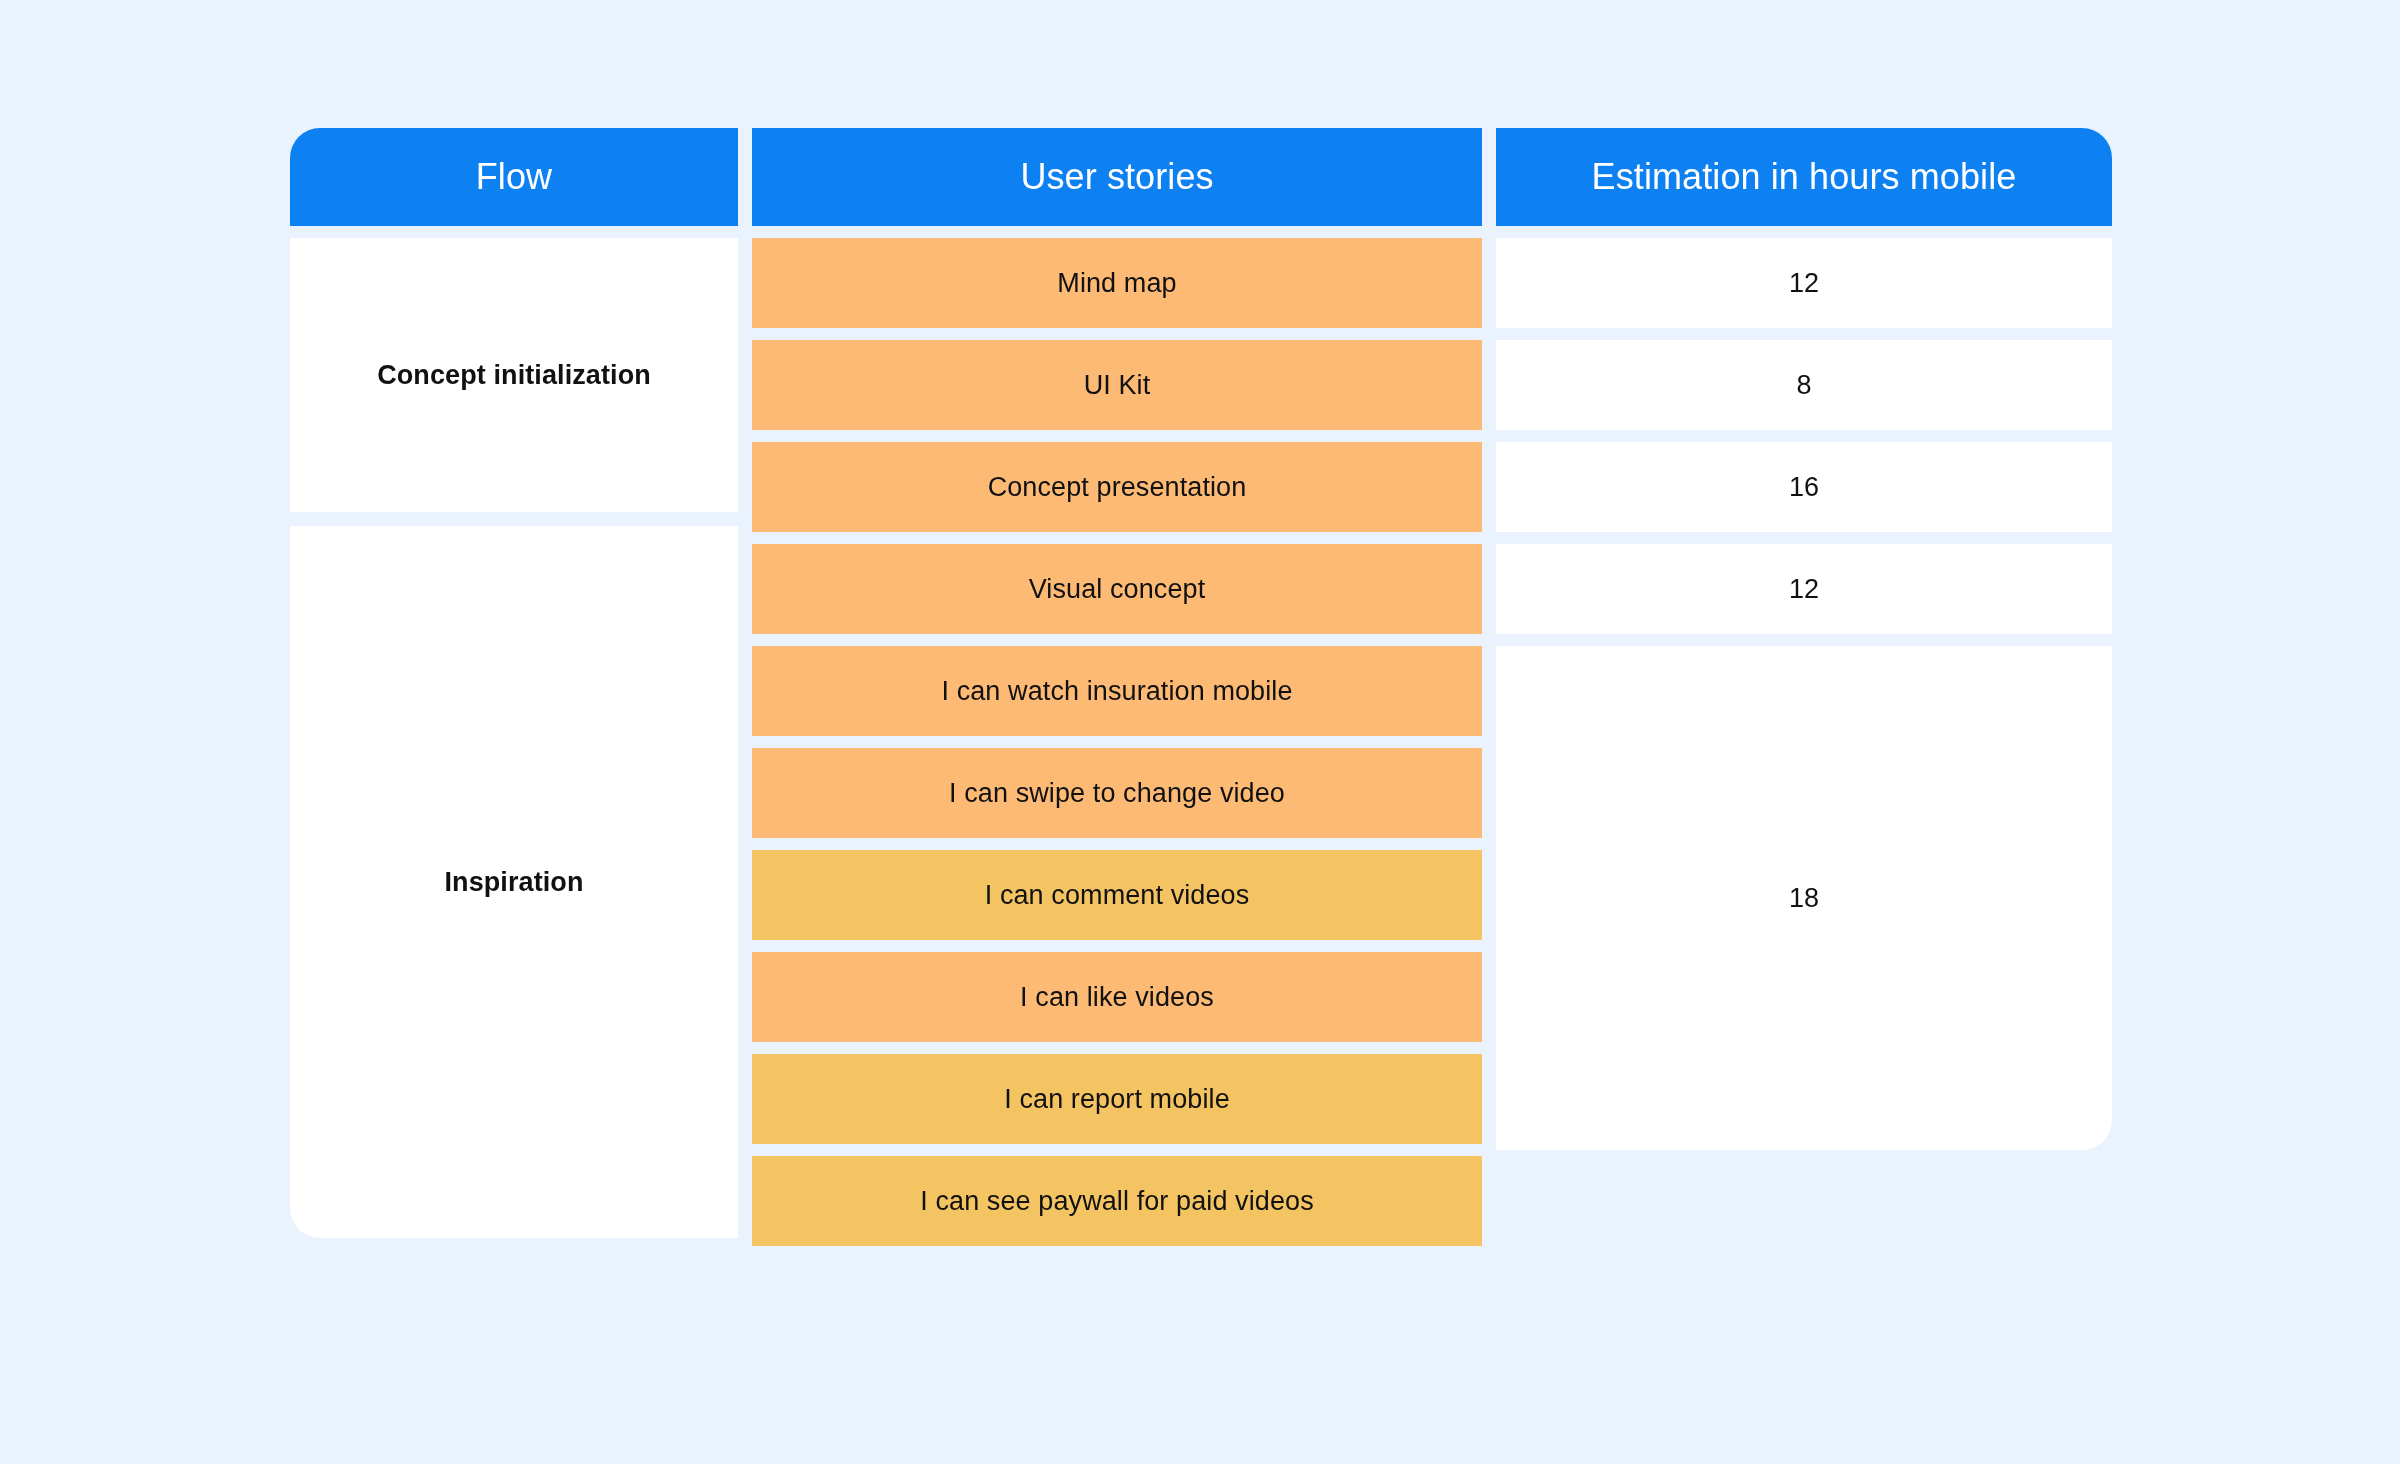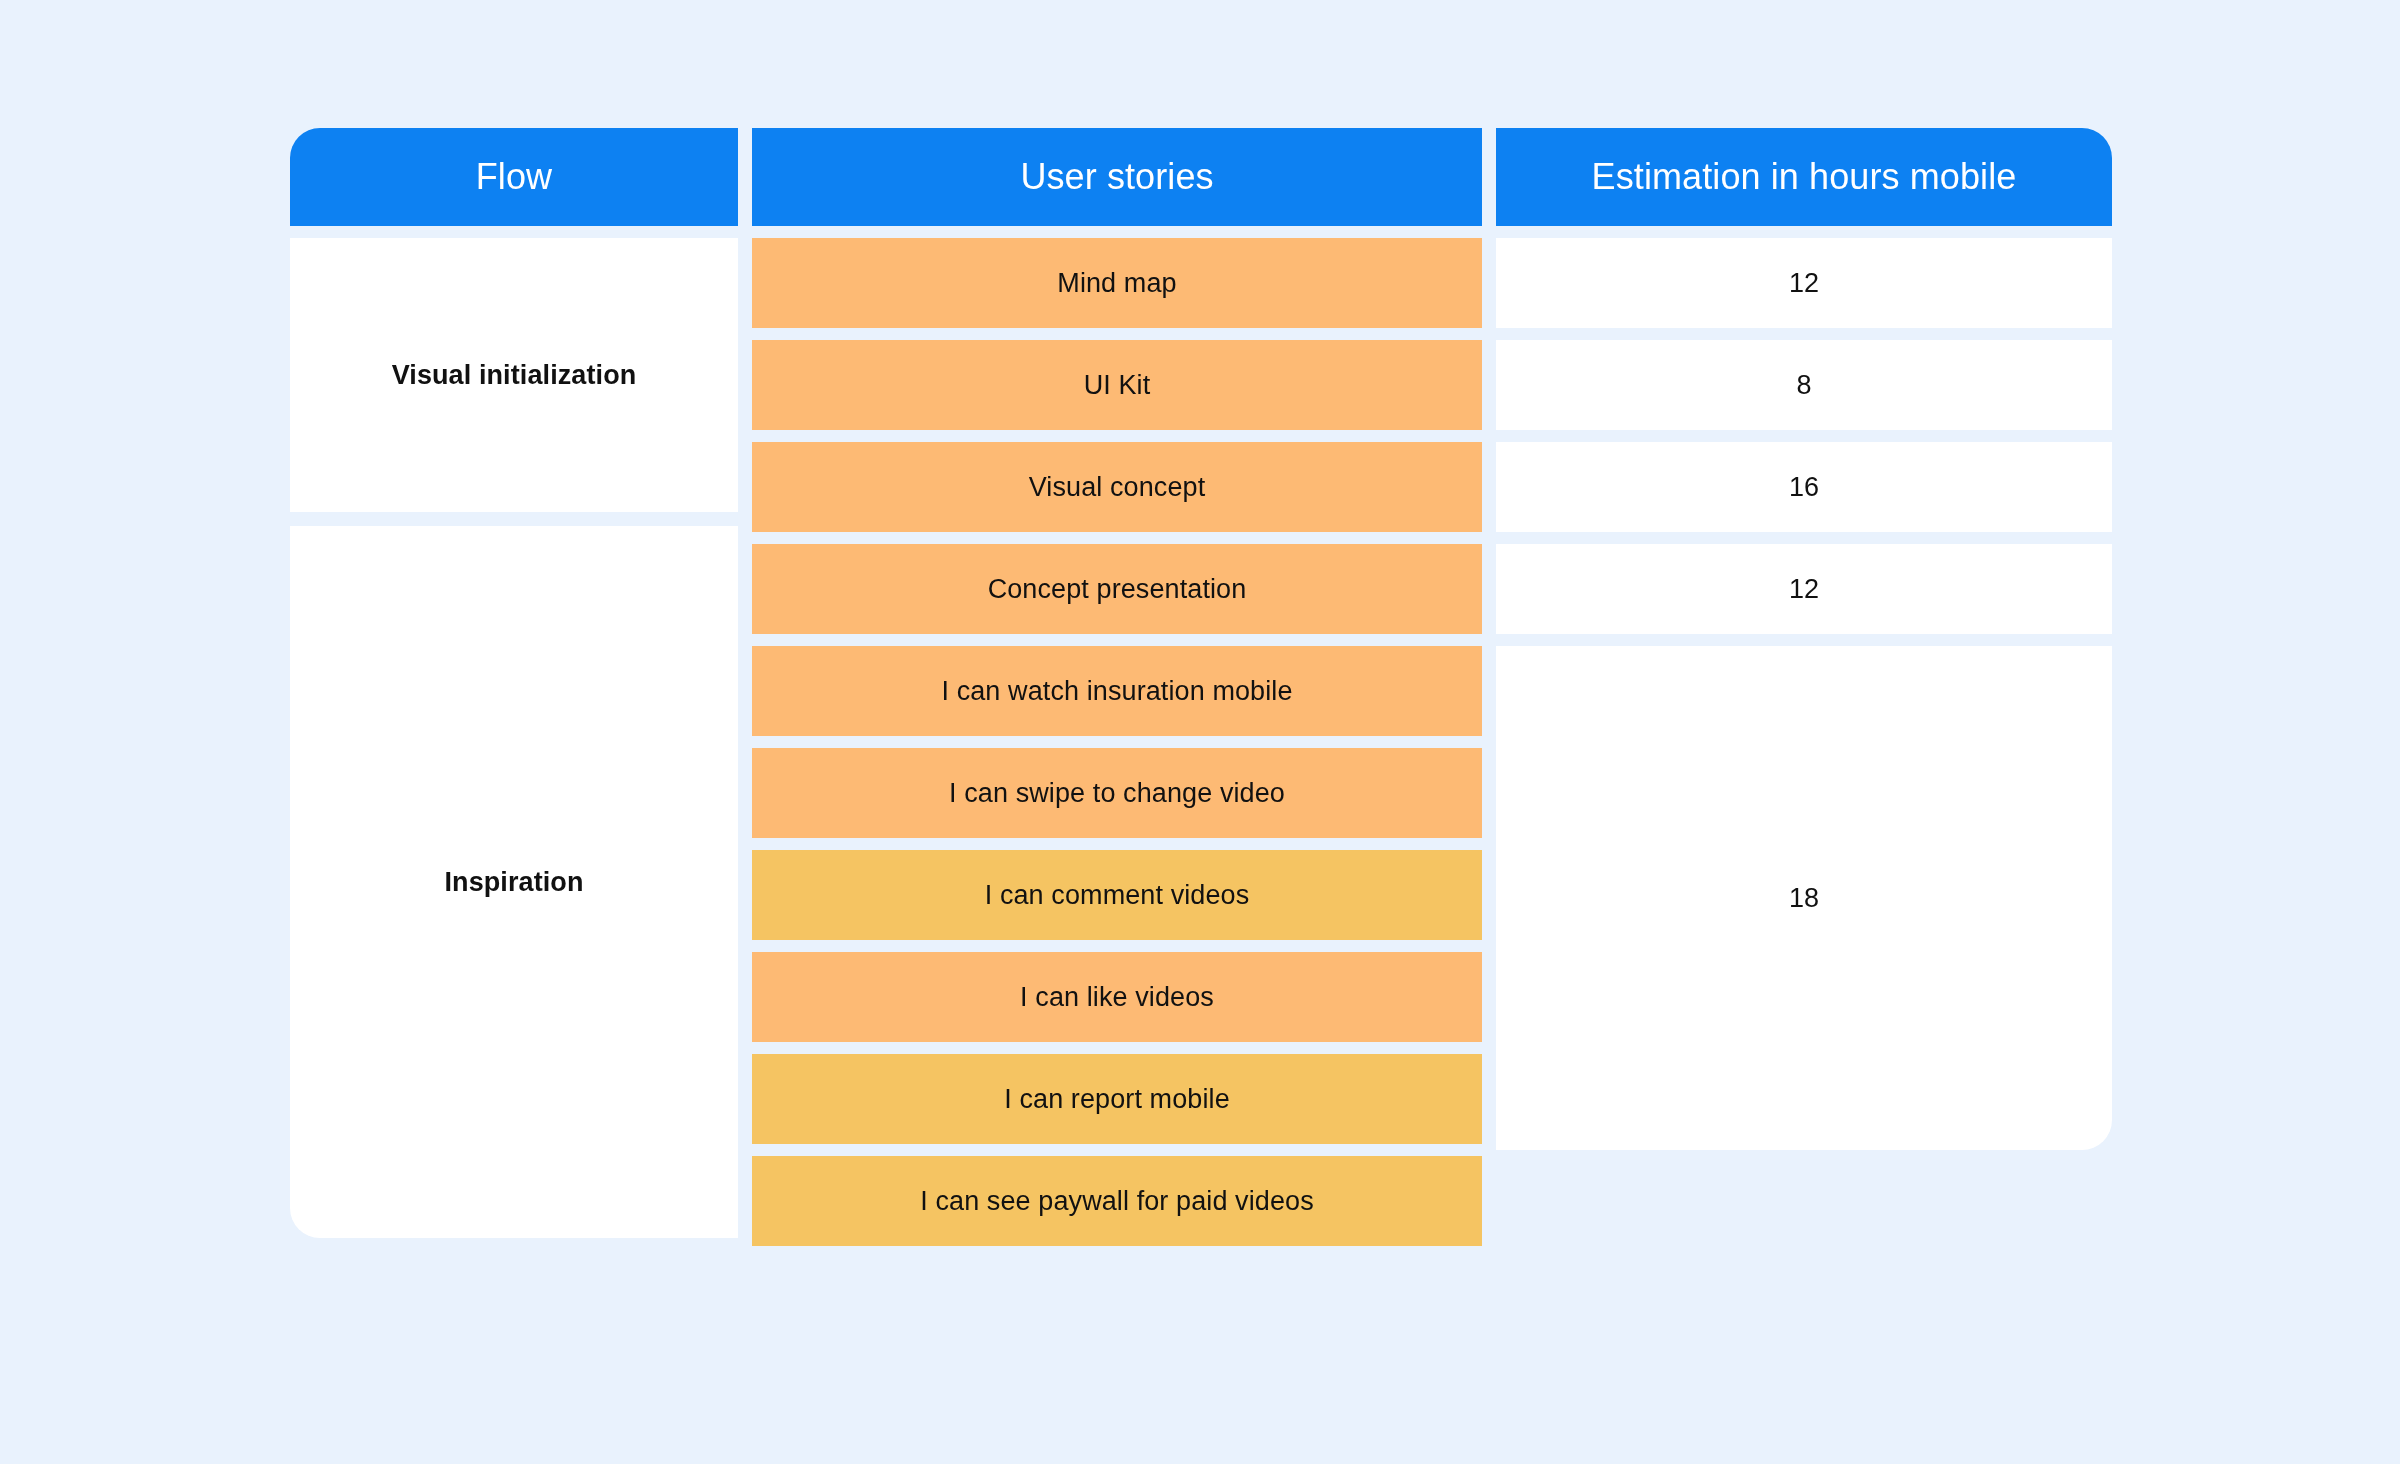--- a/index.html
+++ b/index.html
@@ -131,29 +131,29 @@
 
   <div class="header-row">
     <div class="th col-flow">Flow</div>
     <div class="th col-stories">User stories</div>
     <div class="th col-est">Estimation in hours mobile</div>
   </div>
 
   <div class="body-area">
 
     <div class="flow-col">
-      <div class="flow-cell group-1">Visual initialization</div>
+      <div class="flow-cell group-1">Concept initialization</div>
       <div class="flow-cell group-2">Inspiration</div>
     </div>
 
     <div class="stories-col">
       <div class="story-cell">Mind map</div>
       <div class="story-cell">UI Kit</div>
+      <div class="story-cell">Concept presentation</div>
       <div class="story-cell">Visual concept</div>
-      <div class="story-cell">Concept presentation</div>
 
       <div class="story-cell">I can watch insuration mobile</div>
       <div class="story-cell">I can swipe to change video</div>
       <div class="story-cell highlight">I can comment videos</div>
       <div class="story-cell">I can like videos</div>
       <div class="story-cell highlight">I can report mobile</div>
       <div class="story-cell highlight">I can see paywall for paid videos</div>
     </div>
 
     <div class="est-col">

